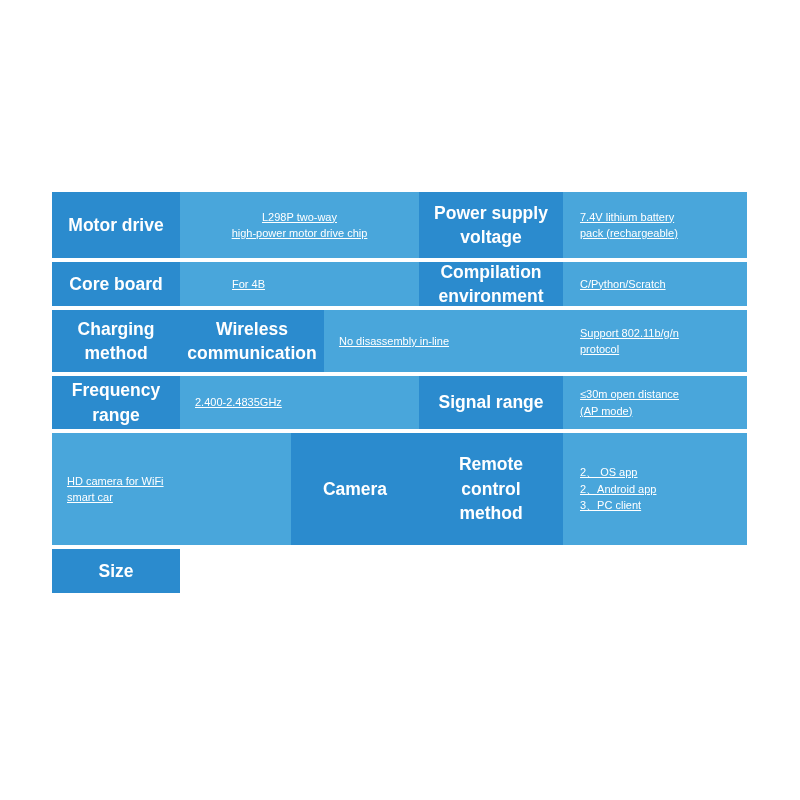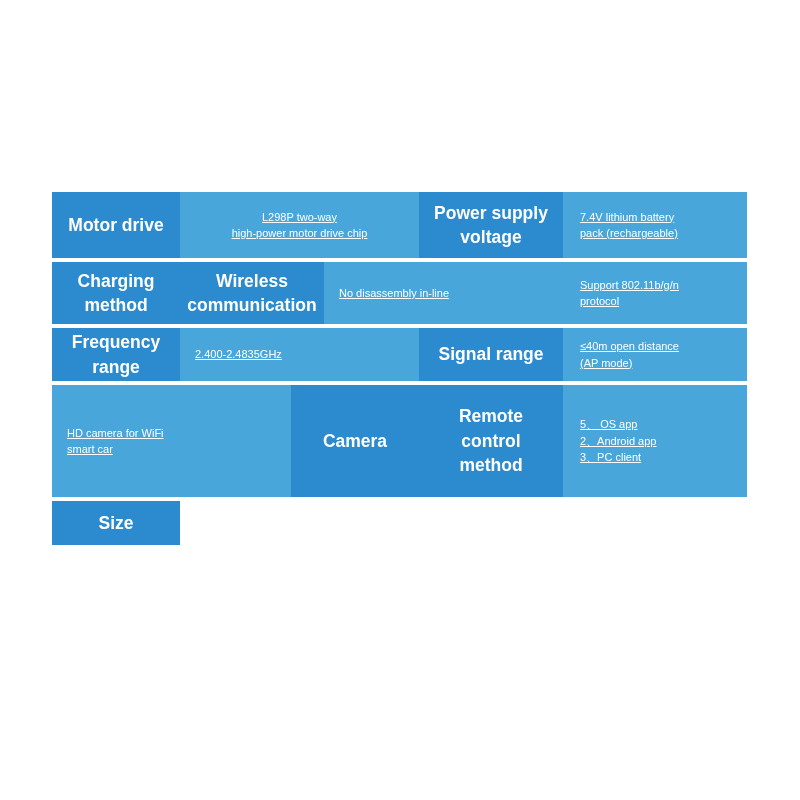--- a/index.html
+++ b/index.html
@@ -84,47 +84,54 @@
   <div class="row r1">
     <div class="cell label c1">Motor drive</div>
     <div class="cell value c2 center">L298P two-way
 high-power motor drive chip</div>
     <div class="cell label c3">Power supply
 voltage</div>
     <div class="cell value c4">7.4V lithium battery
 pack (rechargeable)</div>
   </div>
 
+  <div class="row r2">
+    <div class="cell label c1">Core board</div>
+    <div class="cell value c2 indent">For  4B</div>
+    <div class="cell label c3">Compilation
+environment</div>
+    <div class="cell value c4">C/Python/Scratch</div>
+  </div>
 
   <div class="row r3">
     <div class="cell label c1">Charging
 method</div>
     <div class="cell label c3">Wireless
 communication</div>
     <div class="cell value c2">No disassembly in-line</div>
     <div class="cell value c4">Support 802.11b/g/n
 protocol</div>
   </div>
 
   <div class="row r4">
     <div class="cell label c1">Frequency
 range</div>
     <div class="cell value c2">2.400-2.4835GHz</div>
     <div class="cell label c3">Signal range</div>
-    <div class="cell value c4">≤40m open distance
+    <div class="cell value c4">≤30m open distance
 (AP mode)</div>
   </div>
 
   <div class="row r5">
     <div class="cell value c2">HD camera for WiFi
 smart car</div>
     <div class="cell label c1">Camera</div>
     <div class="cell label c3">Remote
 control
 method</div>
-    <div class="cell value c4"><div class="list-line">5、 OS app</div><div class="list-line">2、Android app</div><div class="list-line">3、PC client</div></div>
+    <div class="cell value c4"><div class="list-line">2、 OS app</div><div class="list-line">2、Android app</div><div class="list-line">3、PC client</div></div>
   </div>
 
   <div class="row r6">
     <div class="cell label c1">Size</div>
   </div>
 
 </div>
 
 </body></html>

